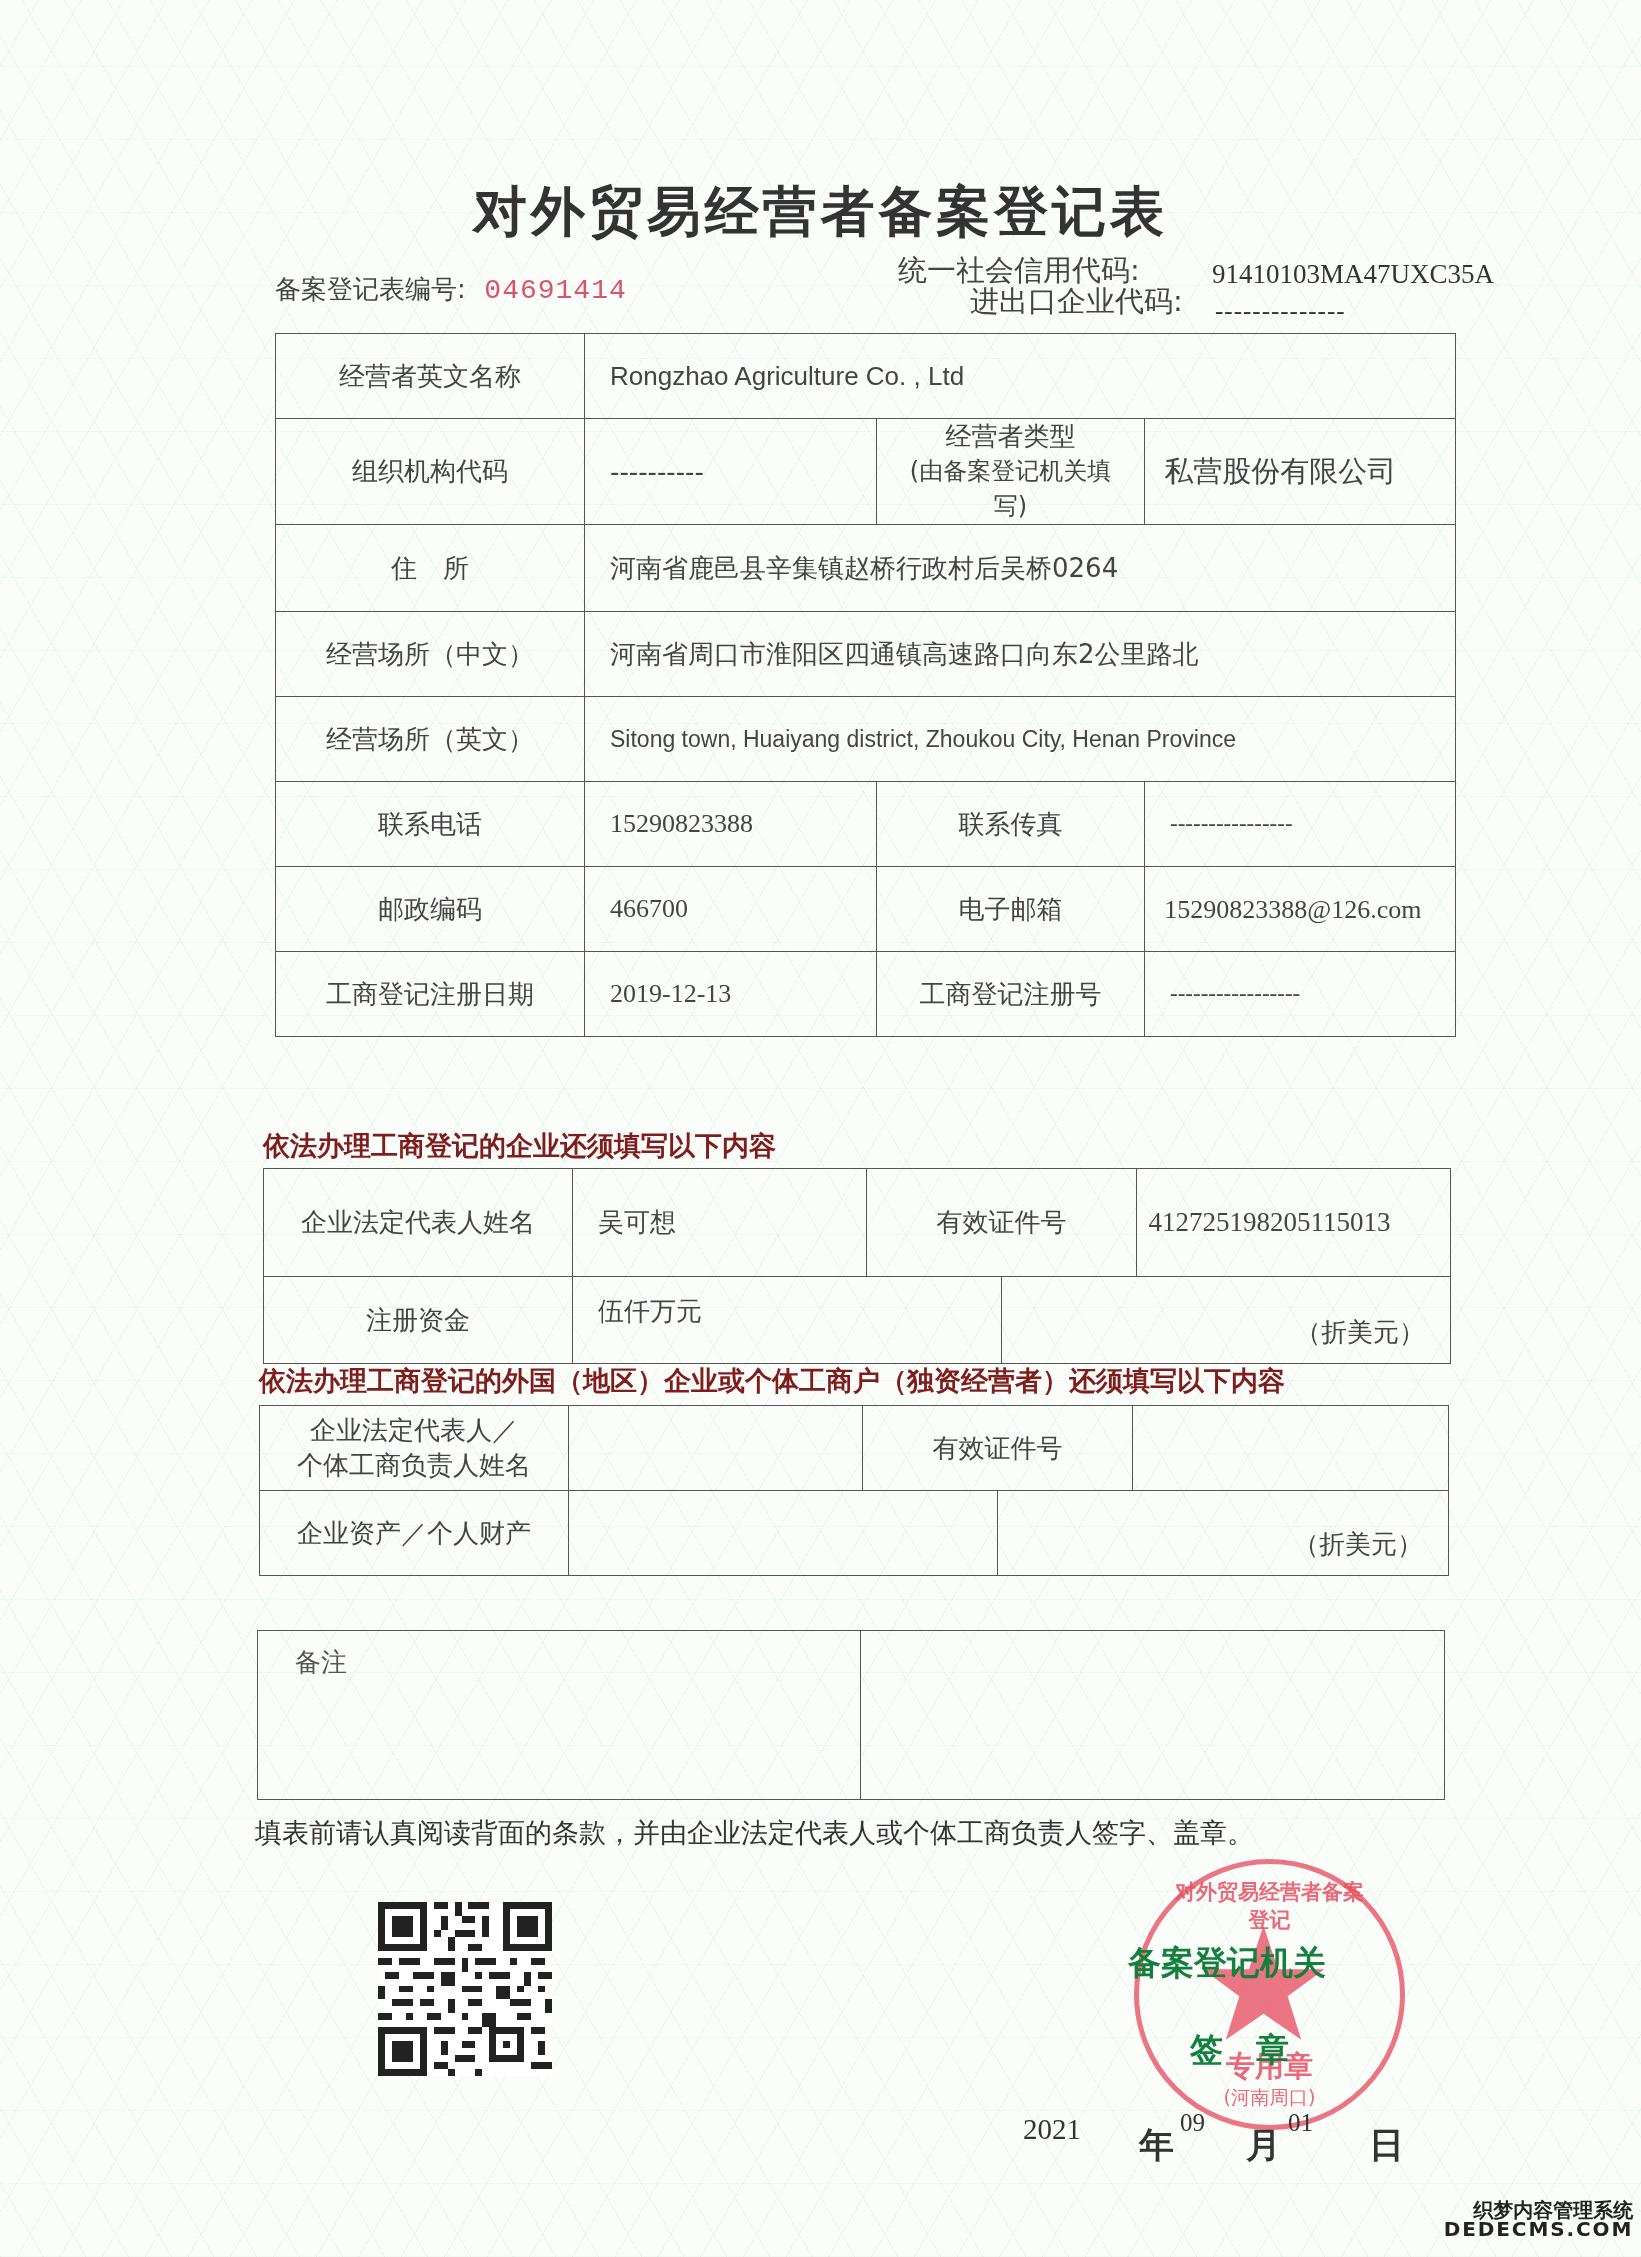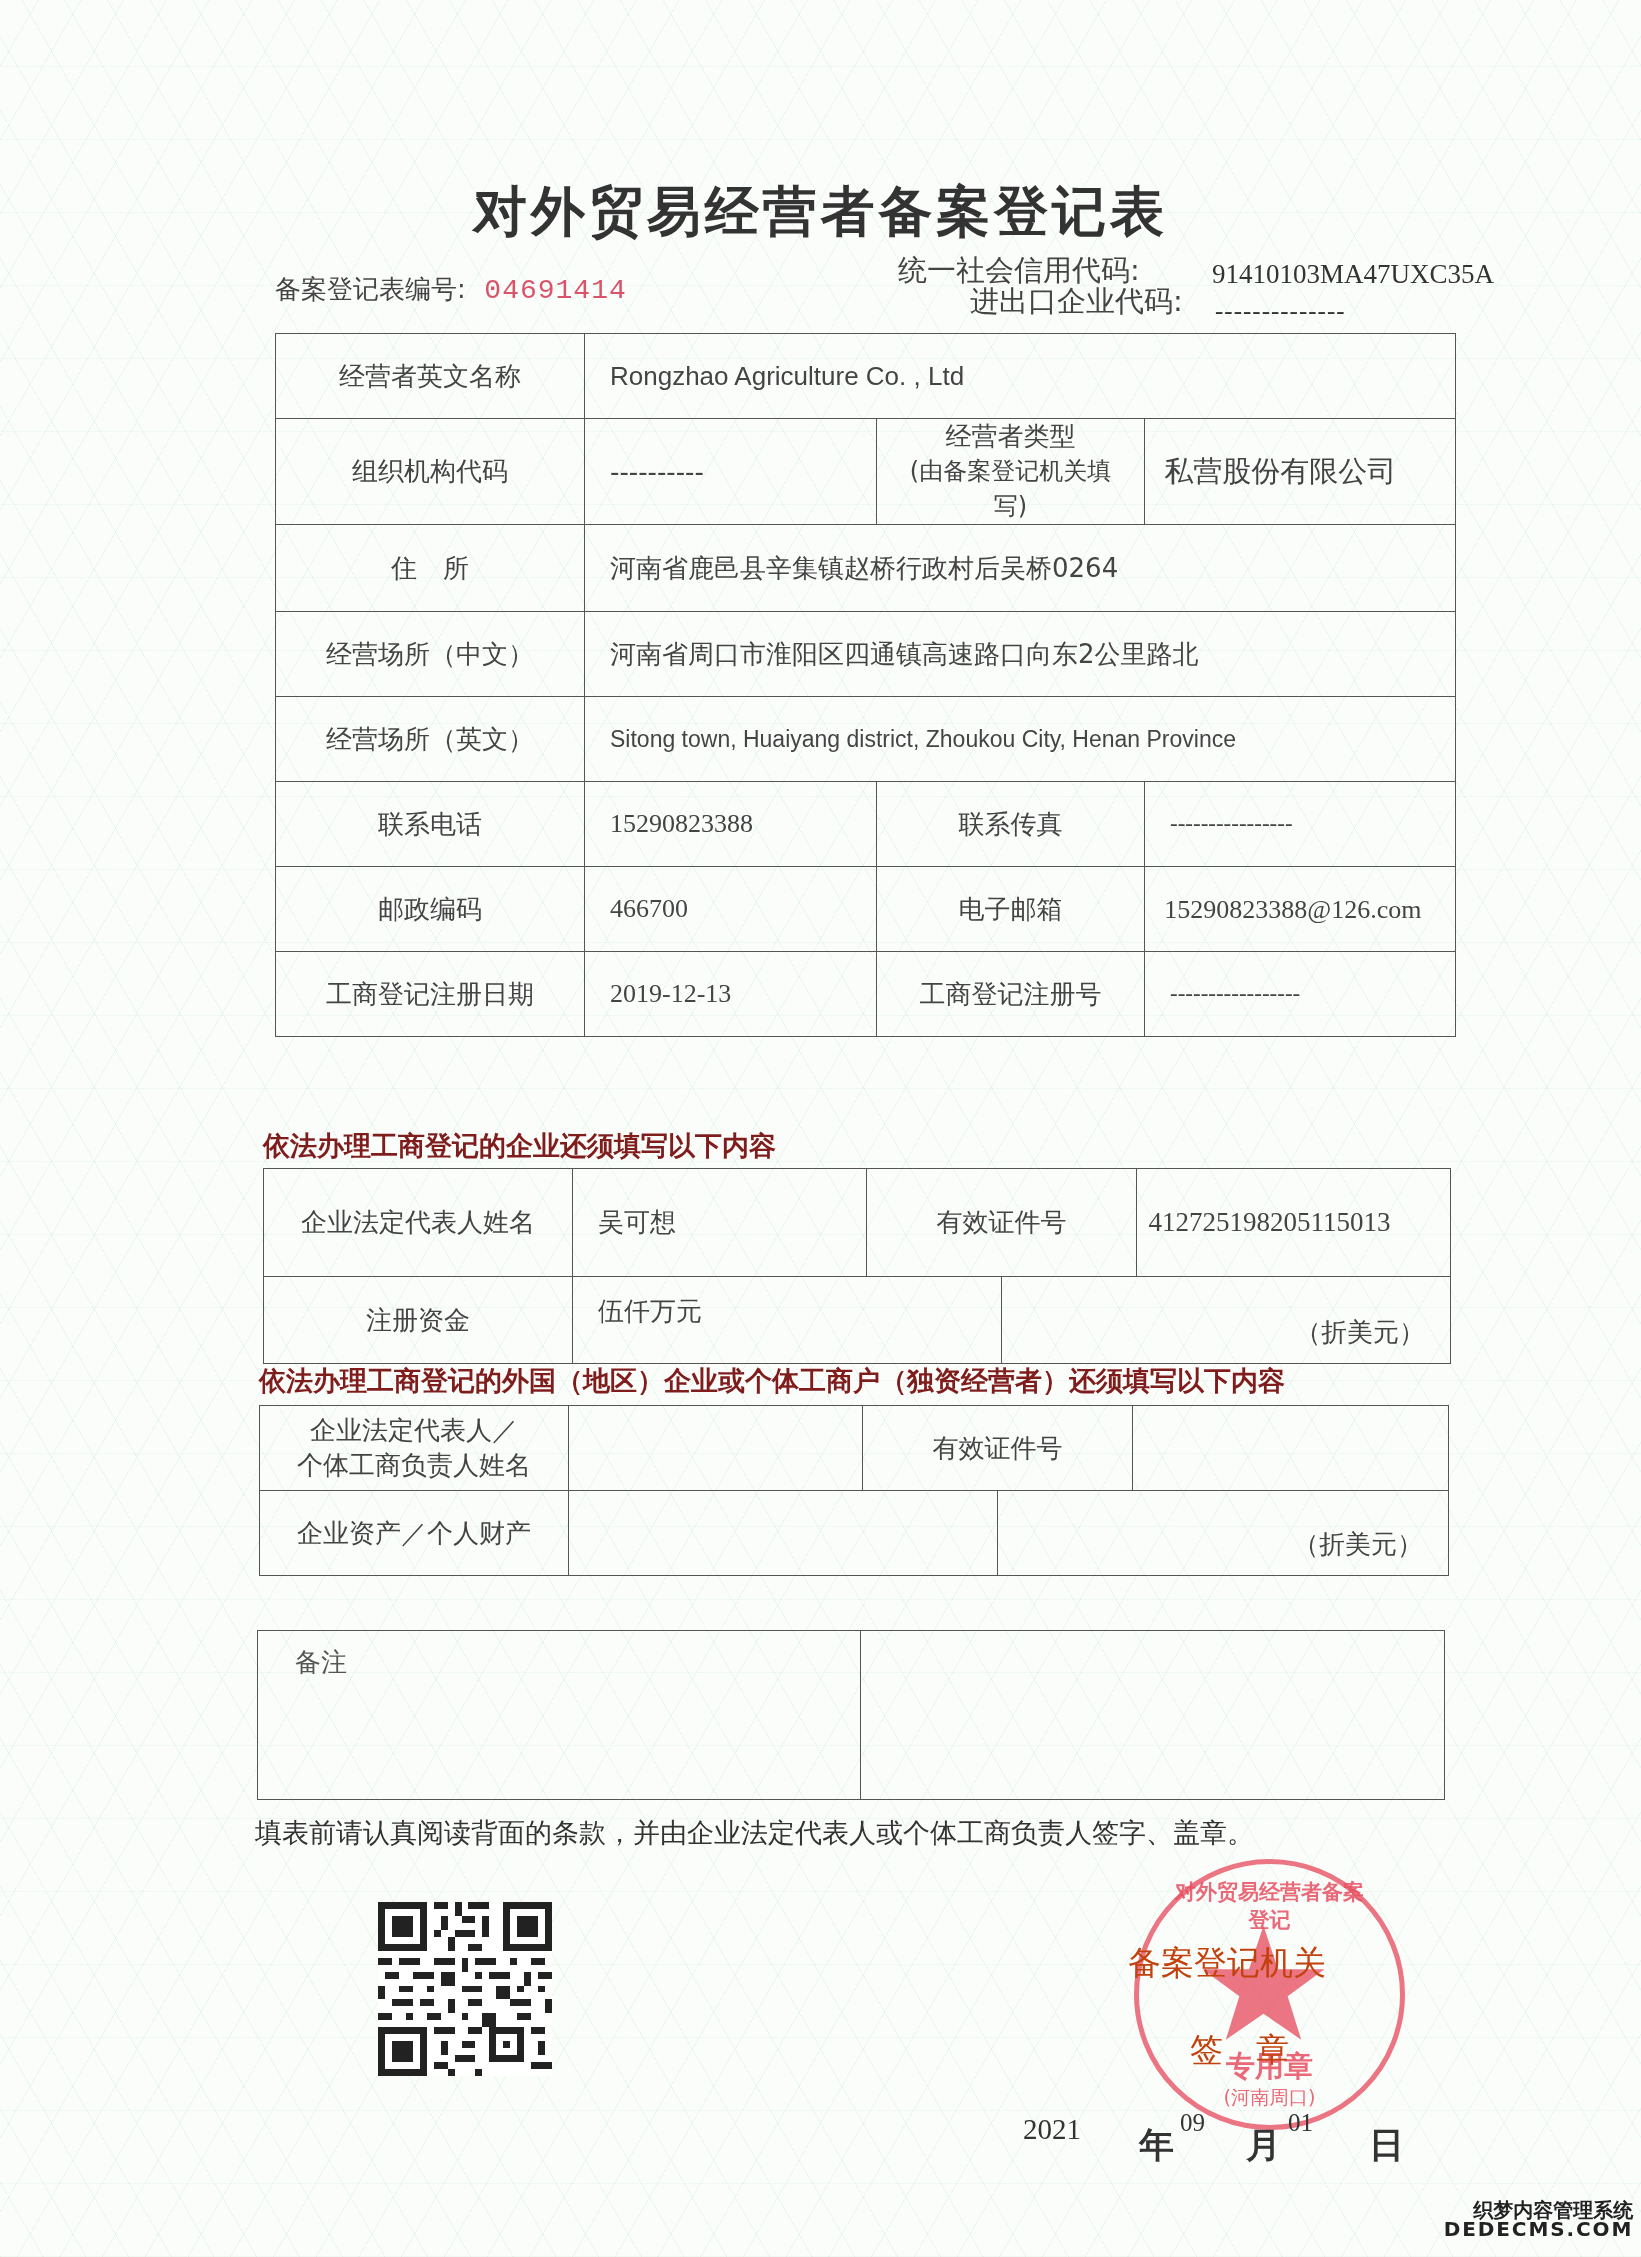--- a/index.html
+++ b/index.html
@@ -31,21 +31,21 @@
   }
   td.lbl { text-align: center; color: #555; padding: 0 9.7px; }
   td.val { color: #333; }
   .serif { font-family: "Liberation Serif", "DejaVu Serif", serif; font-size: 28px; }
   .sans-en { font-family: "Liberation Sans", sans-serif; font-size: 27px; }
   .sec-title { font-size: 27px; font-weight: bold; color: #7f1d1d; }
   .footnote { font-size: 27px; color: #333; }
   .fold-usd { text-align: right; vertical-align: bottom !important; padding-bottom: 13.5px !important; }
 
   .qr { left: 378px; top: 1902px; width: 174px; height: 174px; background:#fff; }
-  .authority { font-size: 33px; font-weight: normal; color: #c2410c; text-align: center; }
+  .authority { font-size: 33px; font-weight: bold; color: #15803d; text-align: center; }
   .date-part { font-family: "Liberation Serif", serif; font-size: 29px; color: #333; }
   .date-unit { font-size: 35px; font-weight: bold; color: #333; }
   .stamp {
     left: 1134px; top: 1859px; width: 261px; height: 261px; border-radius: 50%;
     border: 5.8px solid rgba(228,60,80,0.78); opacity: 0.9;
   }
   .watermark { right: 7.7px; bottom: 17.4px; text-align: right; font-size: 20px; font-weight: bold; color: #222; line-height: 19.3px; }
 </style>
 </head>
 <body>

